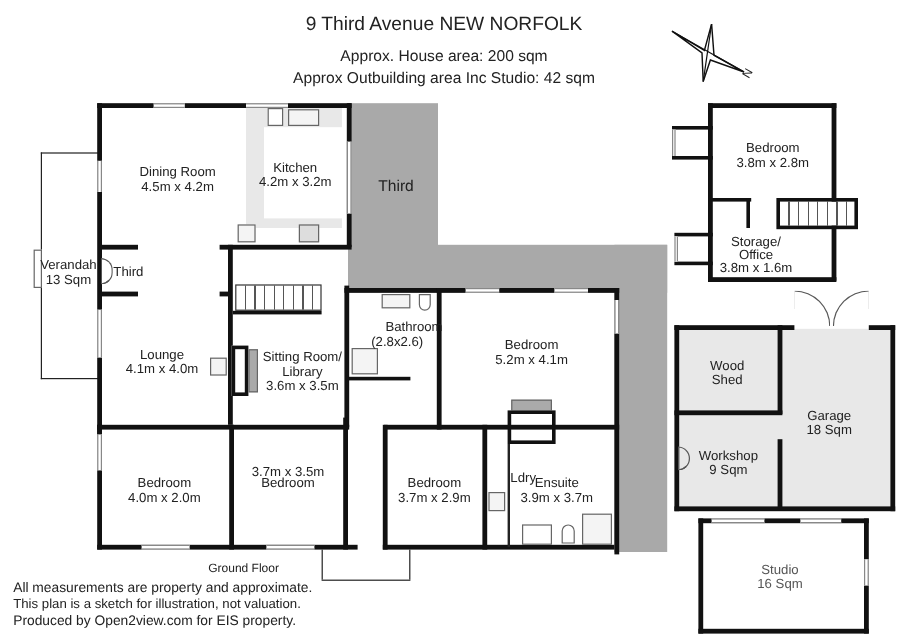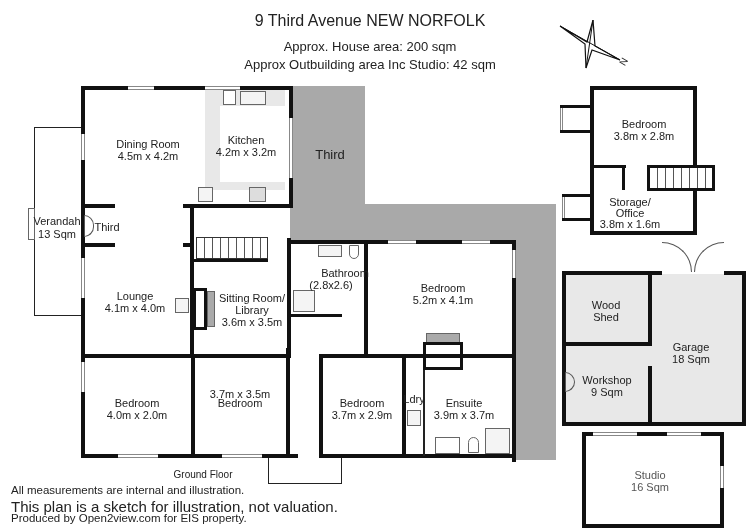--- a/index.html
+++ b/index.html
@@ -123,21 +123,21 @@
 <div class="lbl" style="left:240px; top:397px;">Bedroom</div>
 <div class="lbl" style="left:240px; top:388px;">3.7m x 3.5m</div>
 
 <div class="w" style="left:319px; top:354px; width:4px; height:104px;"></div>
 <div class="w" style="left:319px; top:454px; width:193px; height:4px;"></div>
 <div class="w" style="left:402px; top:354px; width:4px; height:104px;"></div>
 <div class="lbl" style="left:362px; top:397px;">Bedroom</div>
 <div class="lbl" style="left:362px; top:409px;">3.7m x 2.9m</div>
 
 <div class="thin" style="left:423px; top:370px; width:2px; height:86px;"></div>
-<div class="lbl" style="left:414px; top:393px;">Ldry</div>
+<div class="lbl" style="left:436px; top:393px;">Ldry</div>
 <div class="fix" style="left:407px; top:410px; width:14px; height:16px;"></div>
 <div class="lbl" style="left:464px; top:397px;">Ensuite</div>
 <div class="lbl" style="left:464px; top:409px;">3.9m x 3.7m</div>
 <div class="fix" style="left:435px; top:437px; width:25px; height:17px; background:#fff;"></div>
 <div class="fix" style="left:468px; top:437px; width:11px; height:16px; border-radius:6px 6px 0 0; background:#fff;"></div>
 <div class="fix" style="left:485px; top:428px; width:25px; height:26px;"></div>
 
 <div class="thin" style="left:268px; top:458px; width:1px; height:25px;"></div>
 <div class="thin" style="left:341px; top:458px; width:1px; height:25px;"></div>
 <div class="thin" style="left:268px; top:483px; width:74px; height:1px;"></div>
@@ -185,15 +185,15 @@
 <div class="w" style="left:582px; top:432px; width:142px; height:4px;"></div>
 <div class="win" style="left:593px; top:432px; width:44px; height:4px;"></div>
 <div class="win" style="left:667px; top:432px; width:34px; height:4px;"></div>
 <div class="w" style="left:582px; top:432px; width:4px; height:96px;"></div>
 <div class="w" style="left:720px; top:432px; width:4px; height:96px;"></div>
 <div class="winv" style="left:720px; top:466px; width:4px; height:22px;"></div>
 <div class="w" style="left:582px; top:524px; width:142px; height:4px;"></div>
 <div class="lbl" style="left:650px; top:469px; color:#555;">Studio</div>
 <div class="lbl" style="left:650px; top:481px; color:#555;">16 Sqm</div>
 
-<div class="abs" style="left:11px; top:484px; font-size:11.5px;">All measurements are internal and illustration.</div>
-<div class="abs" style="left:11px; top:498px; font-size:15px;">This plan is a sketch for illustration, not valuation.</div>
+<div class="abs" style="left:11px; top:484px; font-size:11.5px;">All measurements are property and approximate.</div>
+<div class="abs" style="left:11px; top:498px; font-size:11px;">This plan is a sketch for illustration, not valuation.</div>
 <div class="abs" style="left:11px; top:512px; font-size:11.5px;">Produced by Open2view.com for EIS property.</div>
 
 </body></html>

